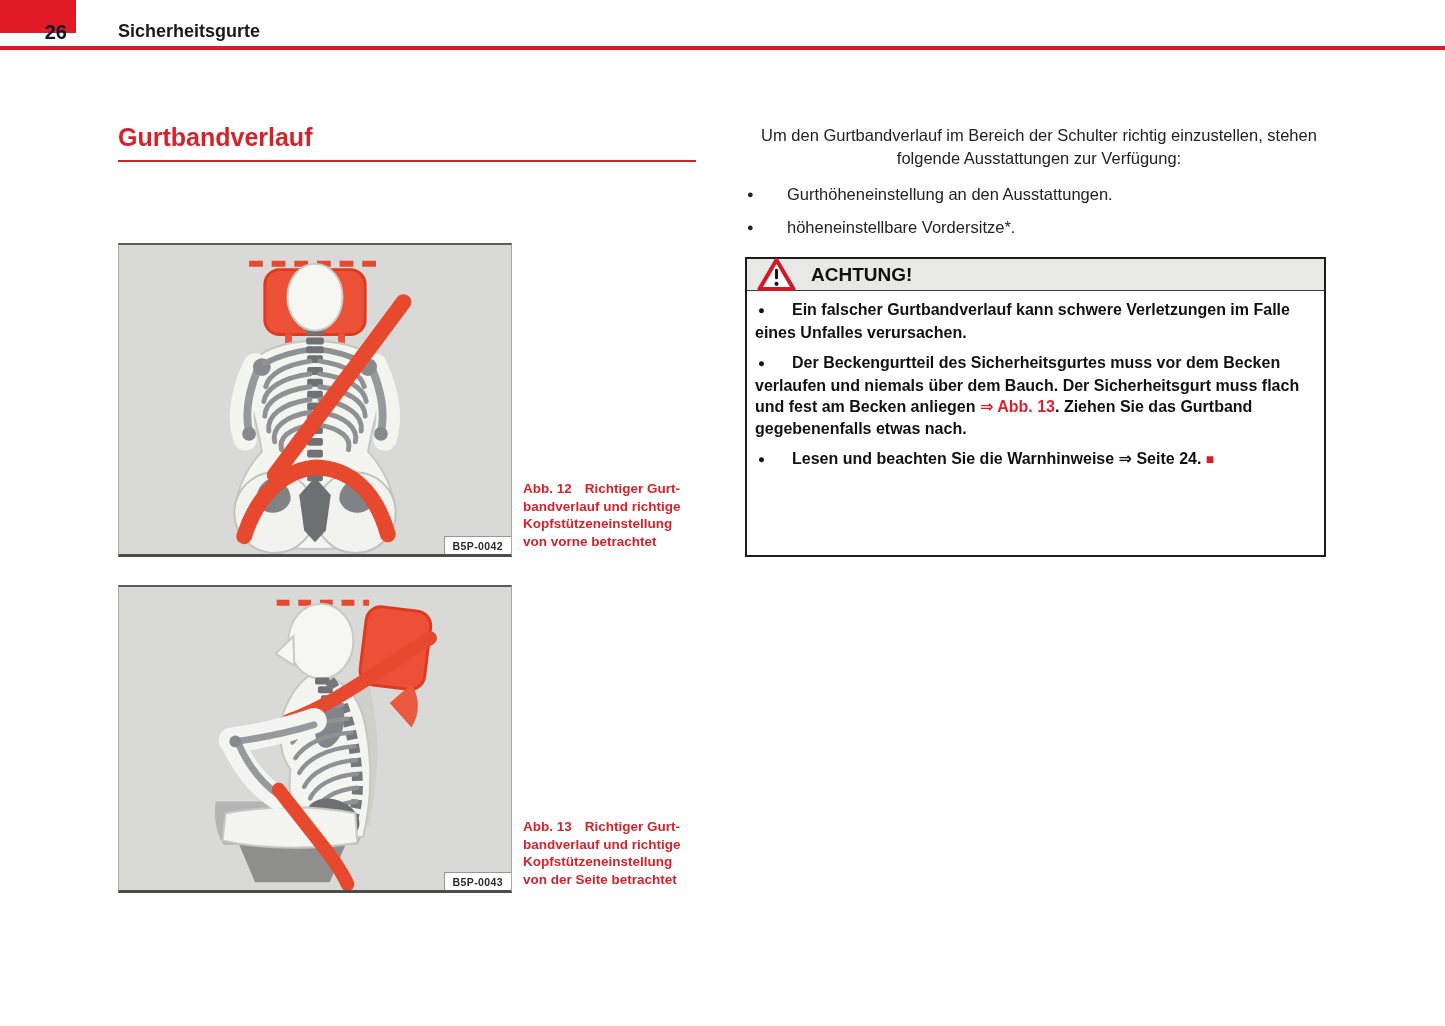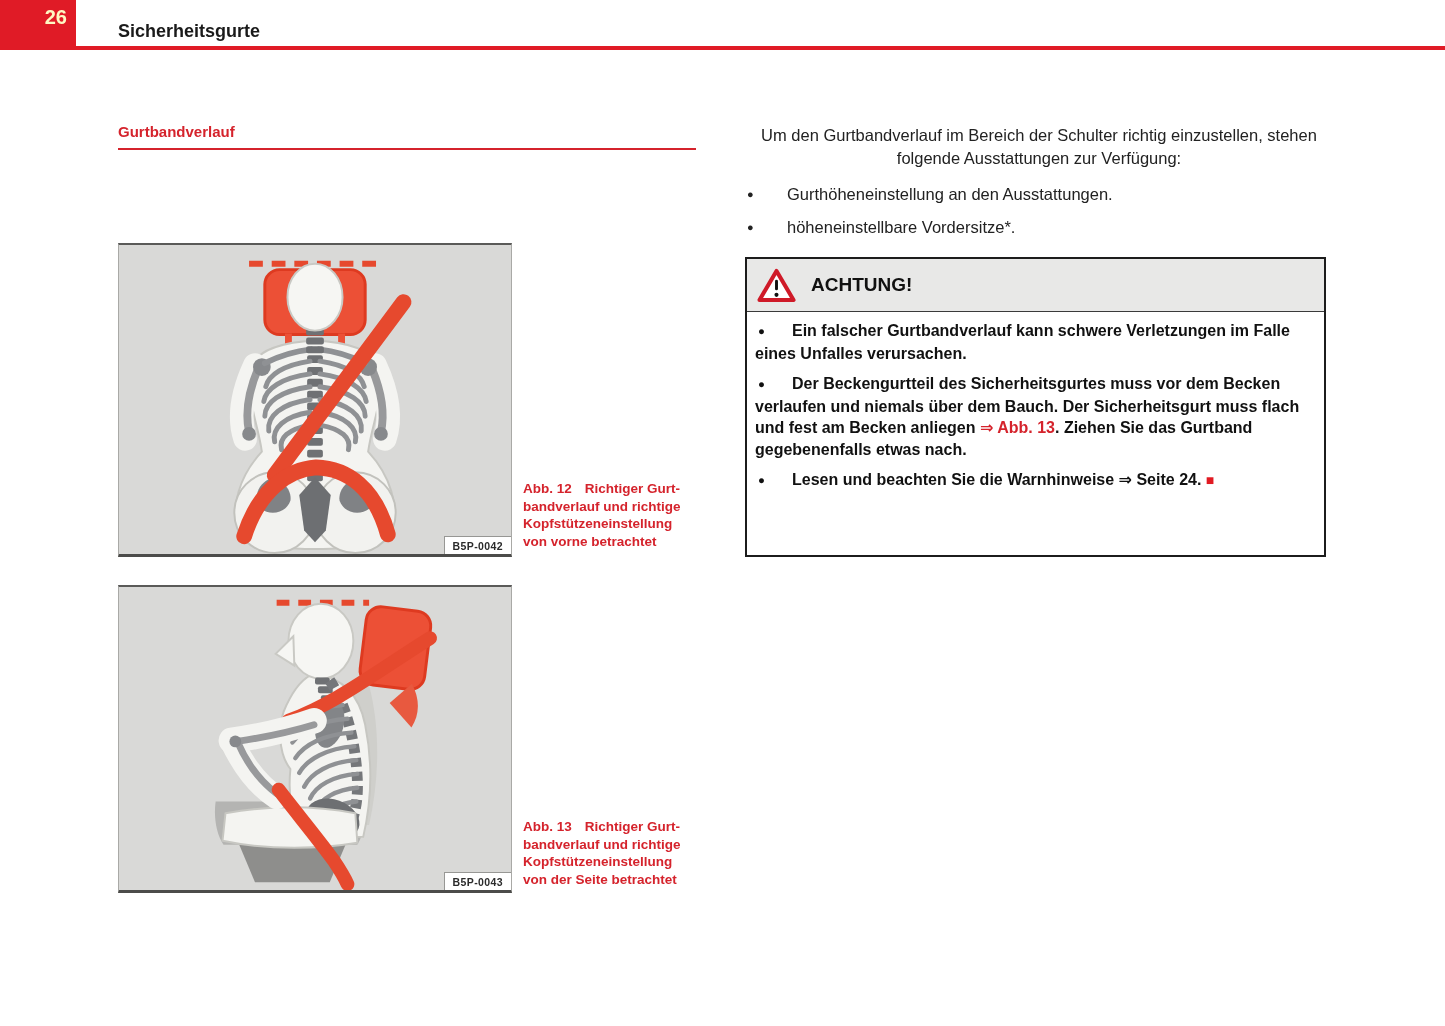--- a/index.html
+++ b/index.html
@@ -11,30 +11,30 @@
     --warnbg:#e8e8e7;
     --ink:#1a1a1a;
   }
   html,body{margin:0;padding:0;background:#ffffff;}
   #page{
     position:relative;width:1445px;height:1026px;background:#fff;overflow:hidden;
     font-family:"Liberation Sans","DejaVu Sans",sans-serif;color:var(--ink);
   }
   
   .page-num-box{
-    position:absolute;left:0;top:0;width:76px;height:50px;background:var(--bar-red);
-    color:#fef9c3;font-weight:bold;font-size:20px;text-align:right;
-    padding:6px 9px 0 0;box-sizing:border-box;
+    position:absolute;left:0;top:0;width:76px;height:33px;background:var(--bar-red);
+    color:#0f172a;font-weight:bold;font-size:20px;text-align:right;
+    padding:21px 9px 0 0;box-sizing:border-box;
   }
   .section-title{position:absolute;left:118px;top:21px;font-size:18px;font-weight:bold;color:var(--ink);}
   .header-rule{position:absolute;left:0;top:46px;width:1445px;height:4px;background:var(--bar-red);}
   
   .left-heading{
     position:absolute;left:118px;top:123px;width:578px;box-sizing:border-box;
-    color:var(--red);font-size:15px;font-weight:bold;
+    color:var(--red);font-size:25px;font-weight:bold;
     padding-bottom:8px;border-bottom:2px solid var(--red);
   }
   .intro-italic{
     position:absolute;left:118px;top:167px;width:580px;
     font-style:italic;font-size:19.5px;line-height:28px;color:#1f1f1f;
   }
   .figure-box{
     position:absolute;left:118px;width:394px;background:var(--figbg);
     border:1px solid #a9a9a6;border-top:2px solid #5a5a58;border-bottom:3px solid #4c4c4a;
     box-sizing:border-box;
@@ -65,21 +65,21 @@
   }
   .feature-item{display:flex;font-size:16.5px;line-height:23px;color:#222;margin-bottom:10px;}
   .feature-item .dot{width:40px;flex:0 0 40px;font-size:11px;line-height:23px;padding-left:4px;}
   
   .warning-box{
     position:absolute;left:745px;top:257px;width:581px;min-height:300px;
     border:2px solid #1c1c1c;background:#fff;box-sizing:border-box;
   }
   .warning-header{
     display:flex;align-items:center;background:var(--warnbg);
-    border-bottom:1px solid #3a3a3a;height:53px;padding:0 10px;box-sizing:border-box;
+    border-bottom:1px solid #3a3a3a;height:32px;padding:0 10px;box-sizing:border-box;
   }
   .warning-icon{width:39px;height:35px;margin-right:15px;flex:0 0 auto;}
   .warning-title{font-weight:bold;font-size:19px;color:#111;}
   .warning-body{padding:8px 8px 4px;}
   .w-item{margin:0 0 9px;font-weight:bold;font-size:16px;line-height:21.5px;color:#111;}
   .w-item .dot{display:inline-block;width:34px;padding-left:3px;font-size:11.5px;vertical-align:1px;}
   .w-red{color:var(--red);}
   .w-square{color:#e11a22;font-size:14px;}
 </style>
 </head>

